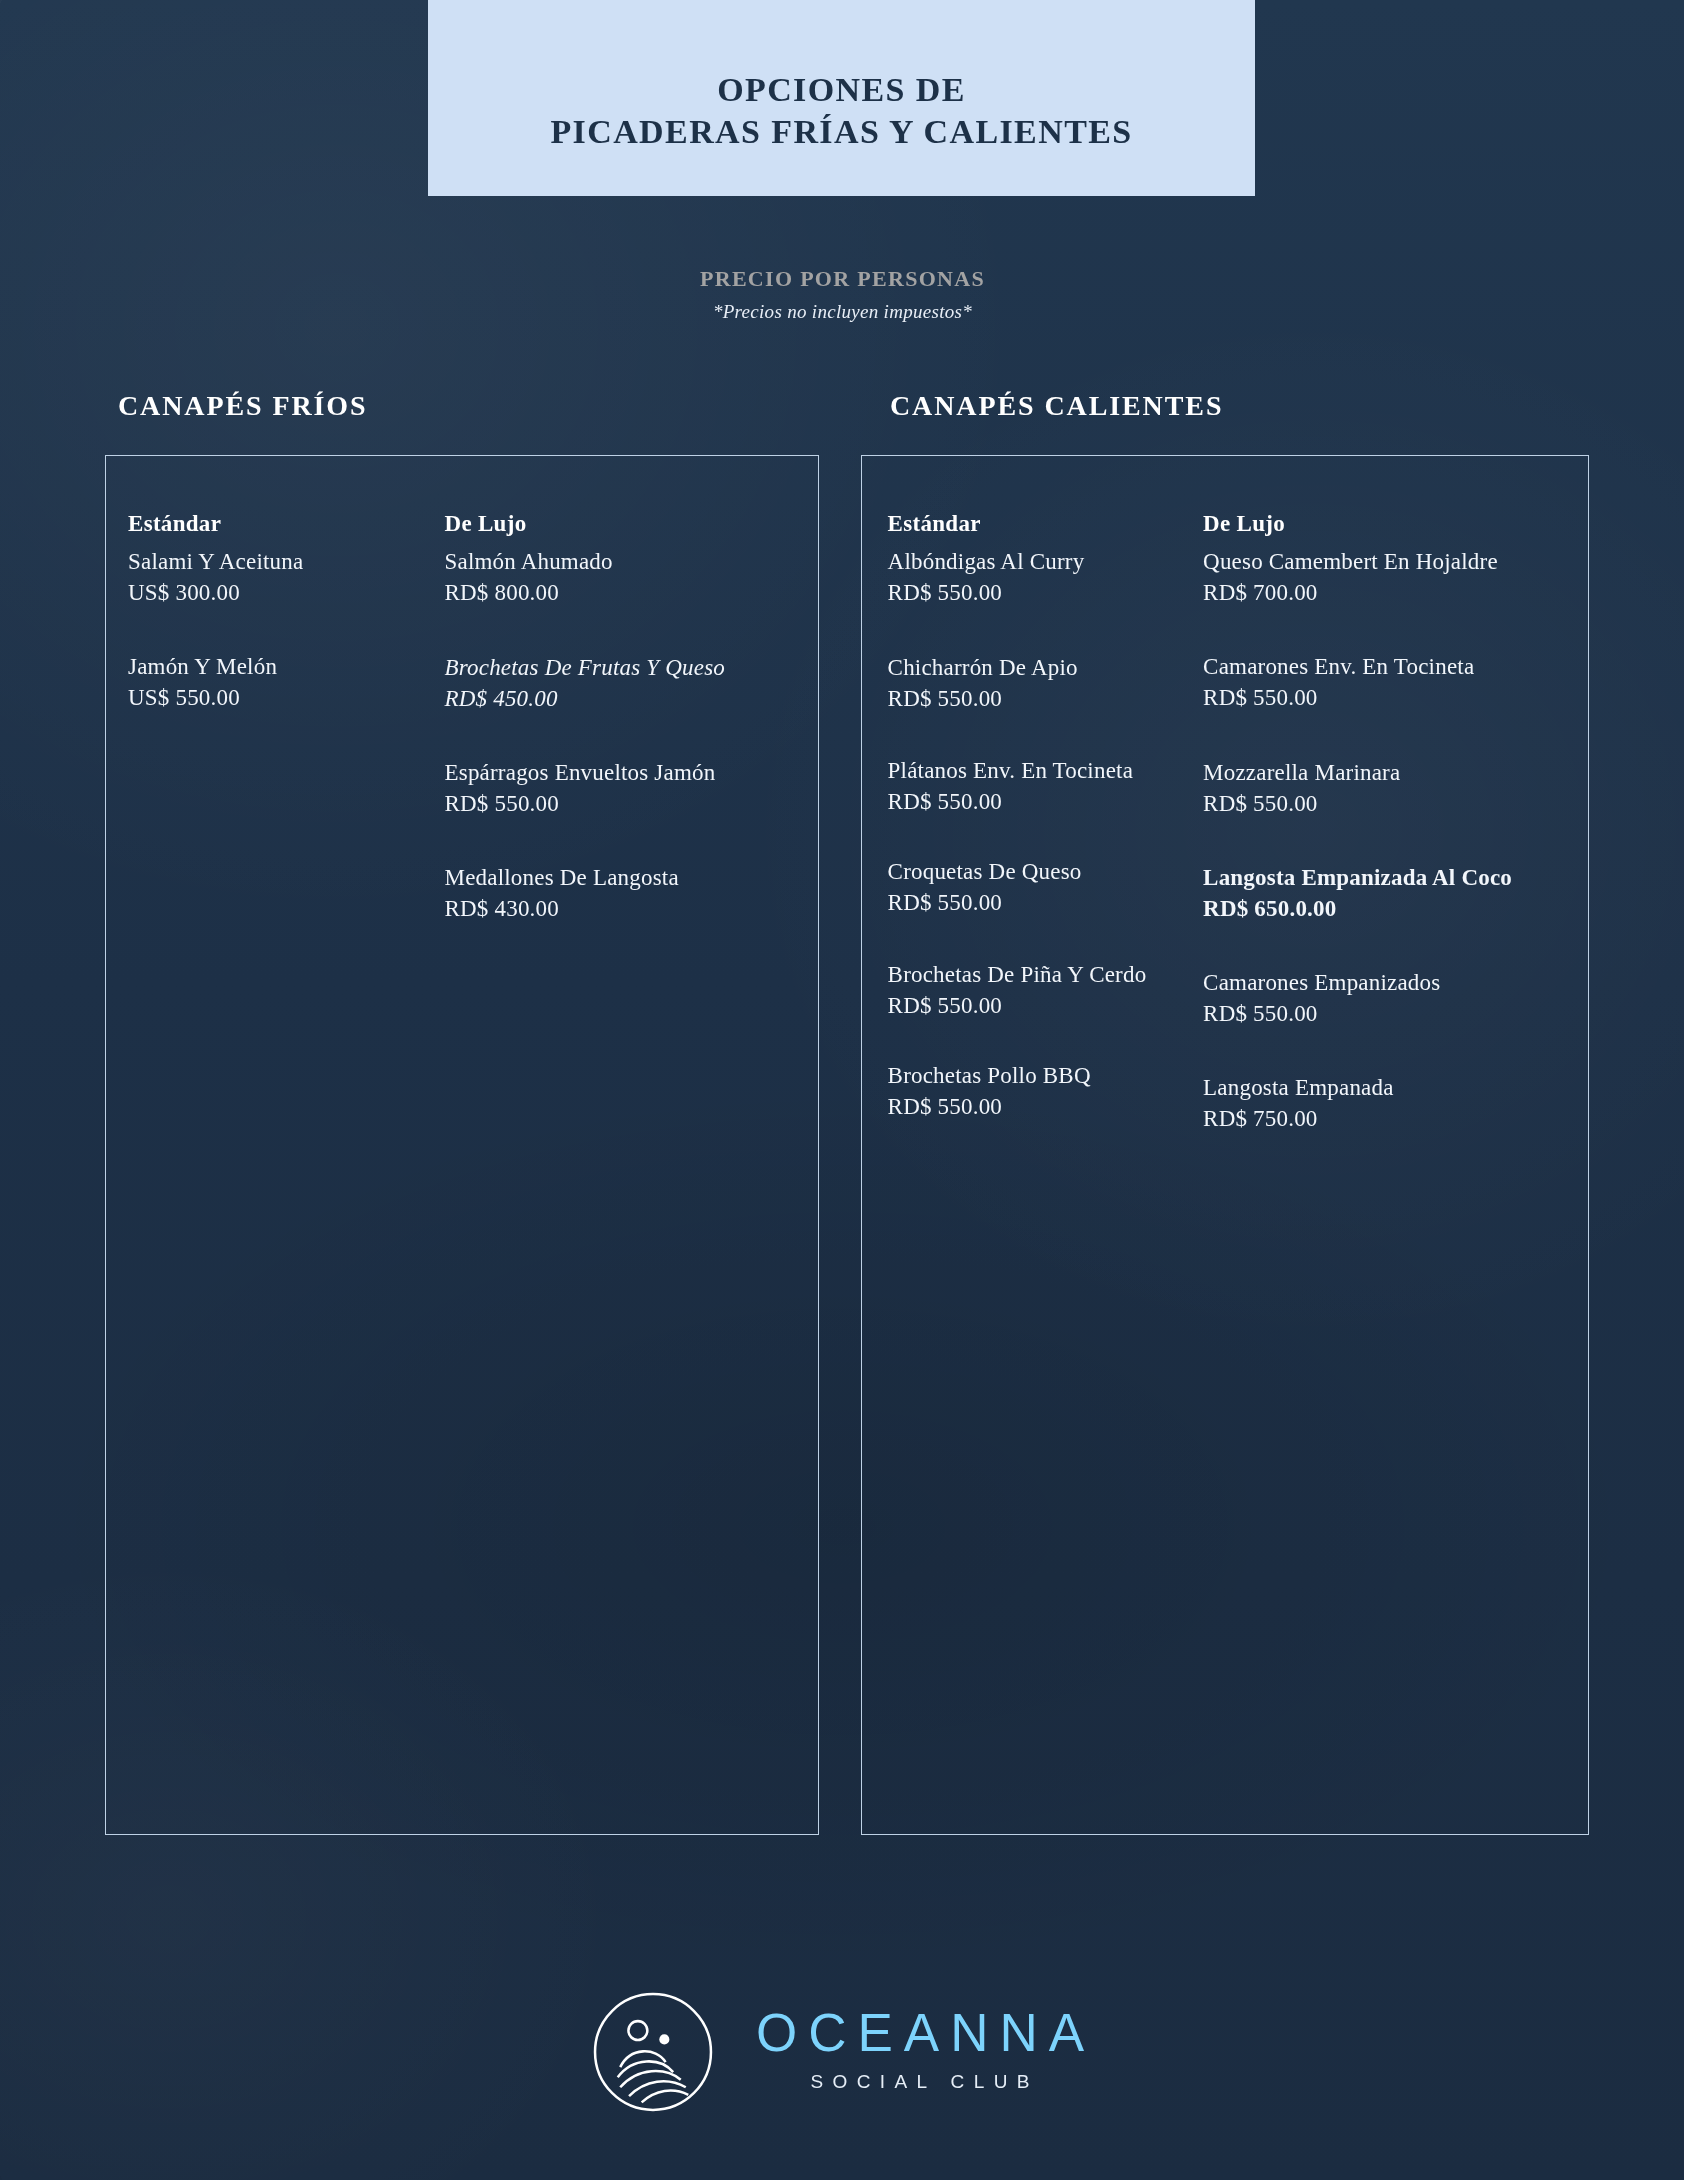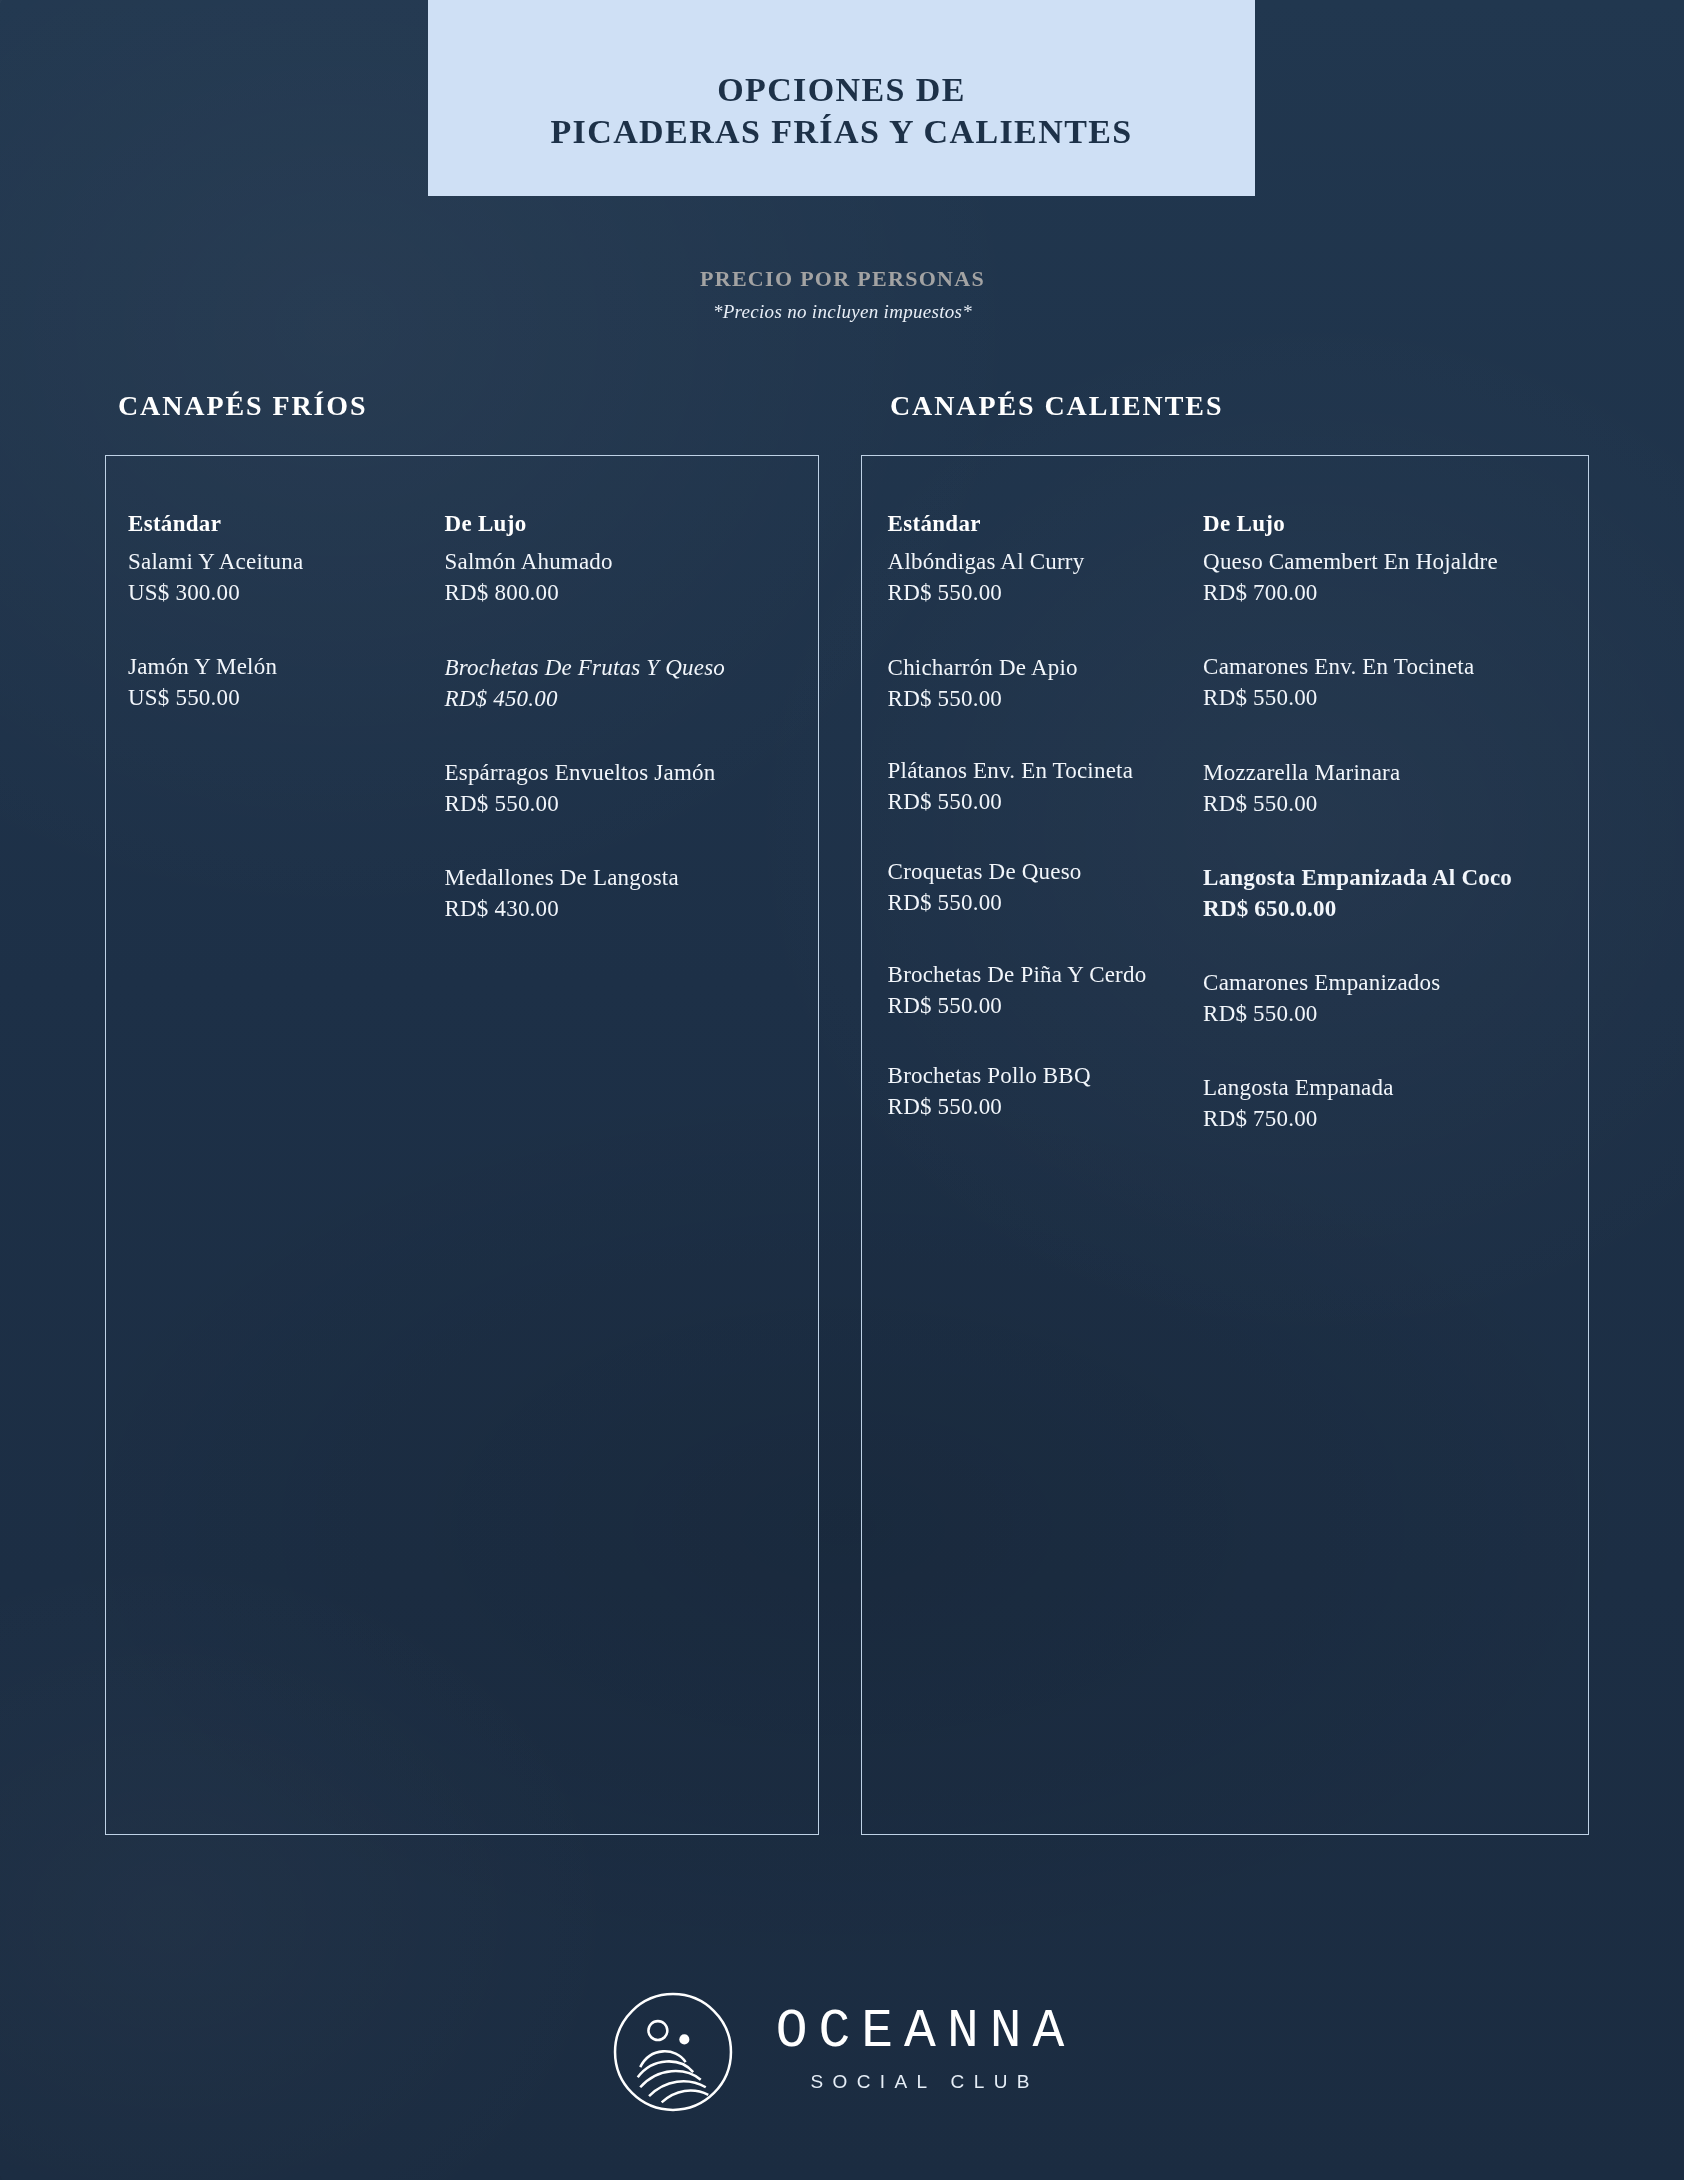--- a/index.html
+++ b/index.html
@@ -149,22 +149,22 @@
   .brand {
     display: flex;
     flex-direction: column;
     align-items: center;
     padding-bottom: 5.1px;
   }
   .brand-name {
     font-size: 53px;
     letter-spacing: 11px;
     line-height: 1;
-    color: #ffffff;
-    font-family: Liberation Mono, monospace;
+    color: #7dd3fc;
+    font-family: Liberation Sans, sans-serif;
     padding-left: 11px;
     text-align: right;
   }
   .brand-sub {
     margin-top: 12px;
     font-size: 19px;
     letter-spacing: 9.4px;
     color: #e6eef7;
     font-family: "Liberation Sans", sans-serif;
     padding-left: 9.4px;

